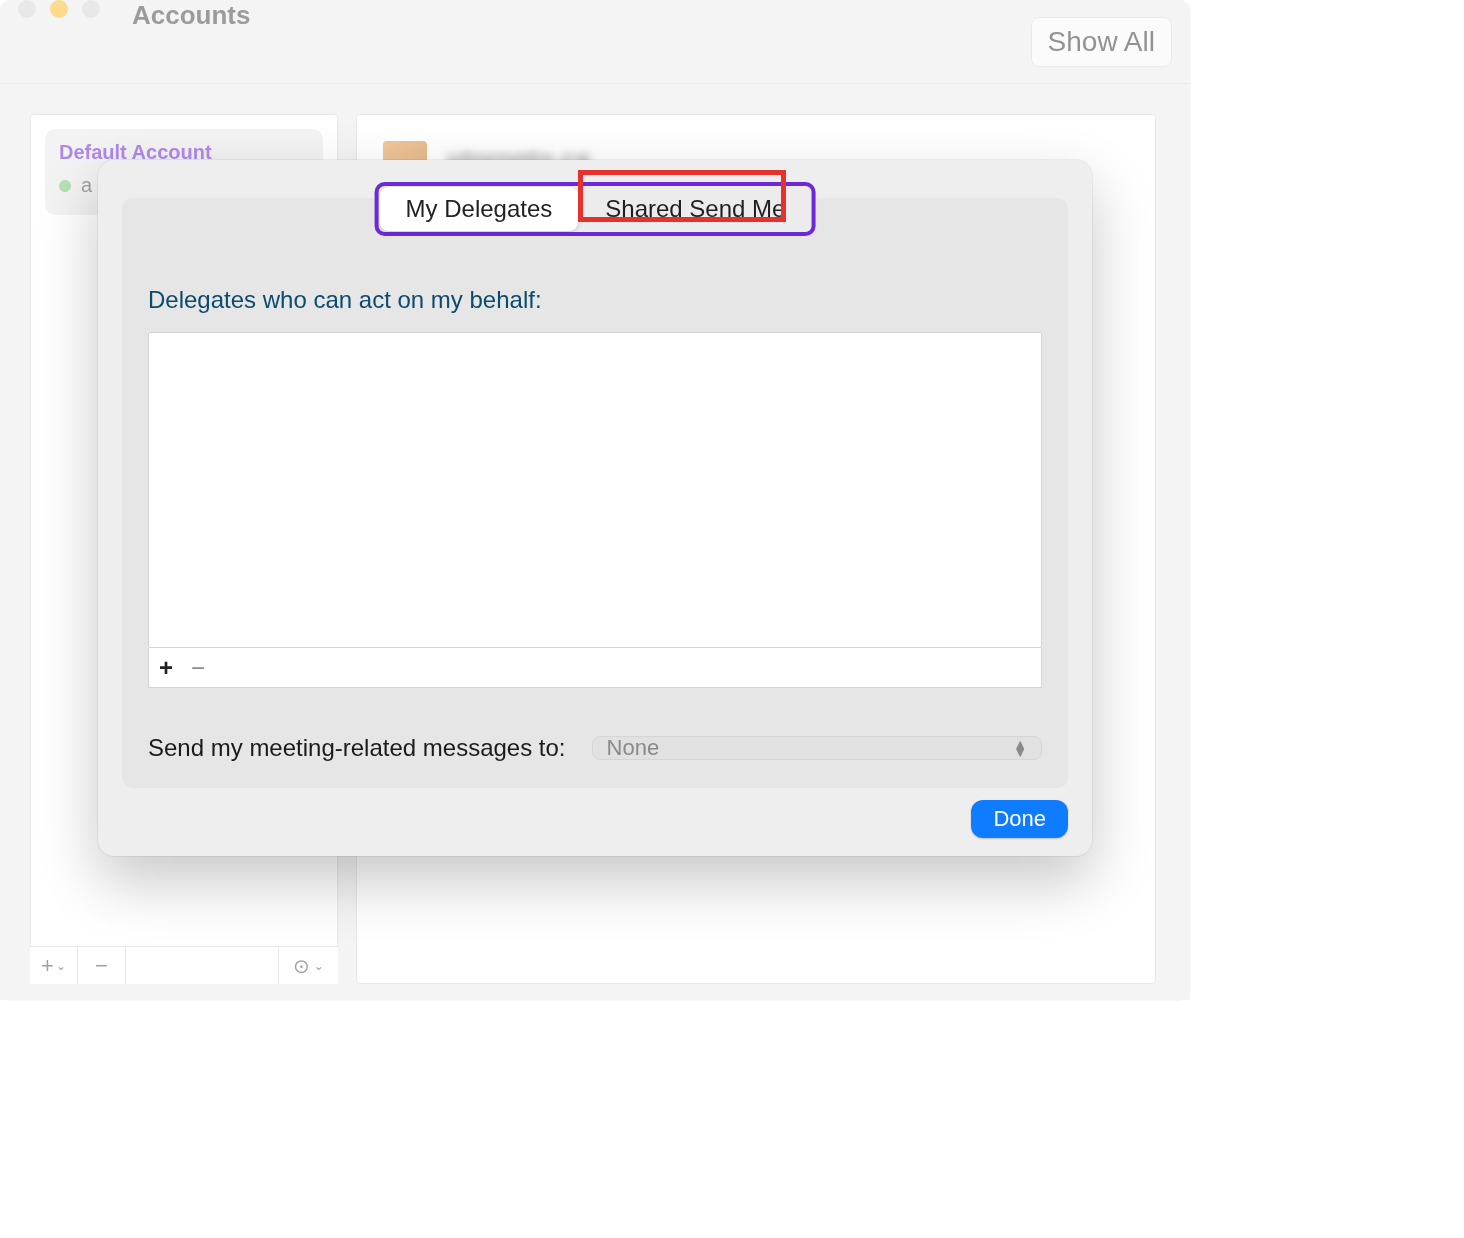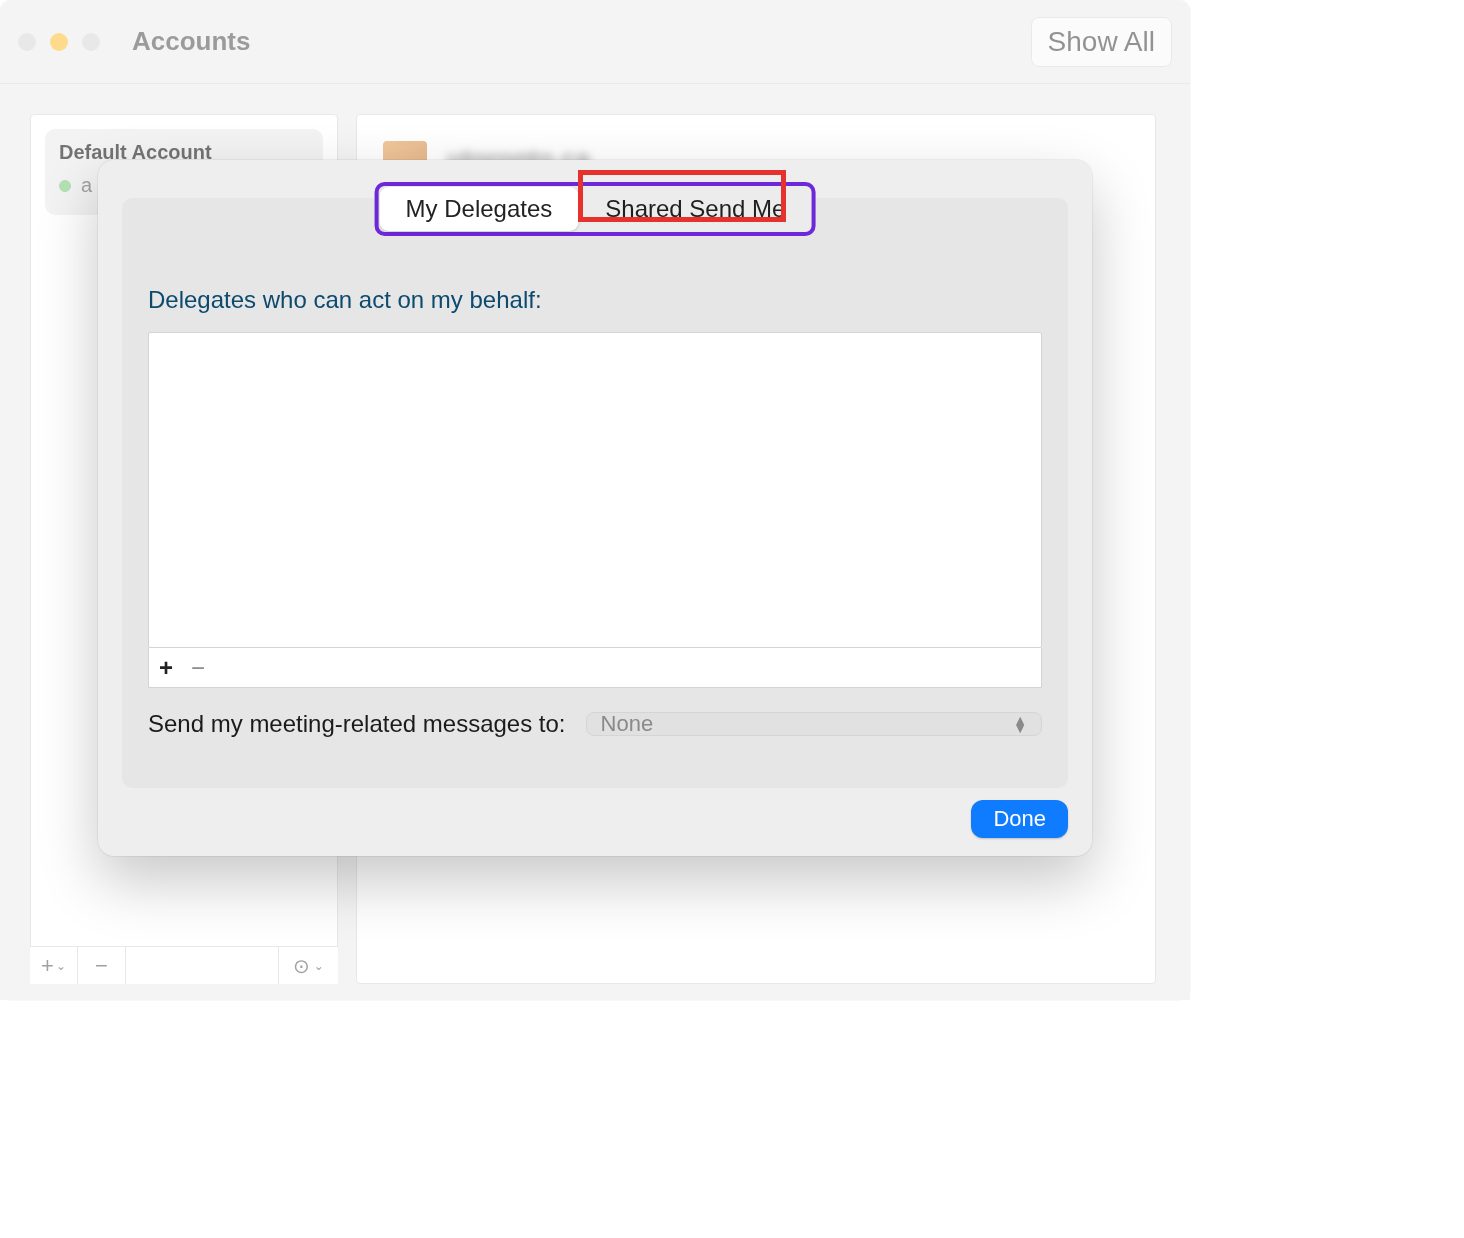--- a/index.html
+++ b/index.html
@@ -22,22 +22,22 @@
       left: 0; top: 0;
       width: 1190px;
       height: 1000px;
       background: #ececec;
       border-radius: 12px;
       box-shadow: 0 0 0 1px rgba(0,0,0,0.05);
     }
     .titlebar {
       height: 84px;
       display: flex;
-      align-items: center;
-      padding: 8px 18px;
+      align-items: flex-start;
+      padding: 0 18px;
       border-bottom: 1px solid #d9d9d9;
       position: relative;
     }
     .traffic { display: flex; gap: 14px; align-items: center; }
     .dot { width: 18px; height: 18px; border-radius: 50%; }
     .dot.red { background: #d6d6d6; }
     .dot.yellow { background: #febc2e; }
     .dot.green { background: #d6d6d6; }
     .titlebar-title {
       font-size: 26px;
@@ -68,21 +68,21 @@
       background: #fff;
       border: 1px solid #d6d6d6;
       border-radius: 4px;
     }
     .account-item {
       margin: 14px;
       background: #eceaea;
       border-radius: 10px;
       padding: 12px 14px 18px 14px;
     }
-    .account-title { font-size: 20px; font-weight: 700; color: #000000; }
+    .account-title { font-size: 20px; font-weight: 700; color: #6d28d9; }
     .account-sub { margin-top: 10px; display: flex; align-items: center; gap: 10px; }
     .status-dot { width: 12px; height: 12px; border-radius: 50%; background: #6fcf6f; border: 1px solid #8bb58b; }
     .account-sub span { font-size: 20px; color: #555; }
     .sidebar-footer {
       position: absolute; left: -1px; right: -1px; bottom: -1px;
       height: 38px;
       border-top: 1px solid #d6d6d6;
       display: flex;
       align-items: stretch;
       background: #fff;
@@ -183,22 +183,22 @@
       display: flex;
       align-items: center;
       padding-left: 10px;
       gap: 18px;
     }
     .list-toolbar span { font-size: 24px; font-weight: 700; color: #222; }
     .list-toolbar .minus { color: #8a8a8a; font-weight: 400; }
     .row2 {
       display: flex;
       align-items: center;
-      gap: 20px;
-      margin-top: 22px;
+      gap: 26px;
+      margin-top: 46px;
     }
     .row2 label {
       font-size: 24px;
       color: #1b1b1b;
     }
     .select {
       flex: 1;
       height: 24px;
       background: #e2e1e1;
       border: 1px solid #d6d5d5;

